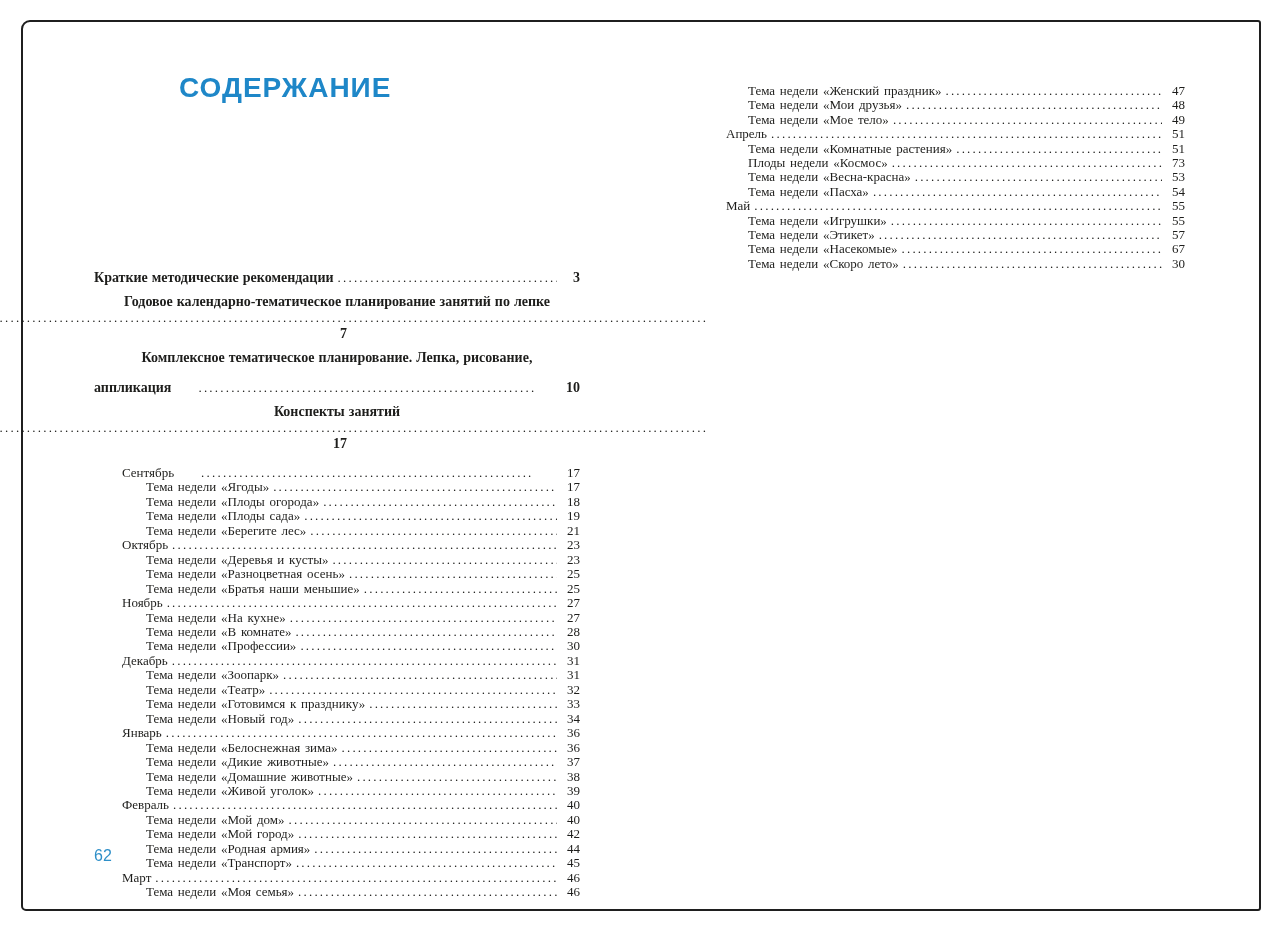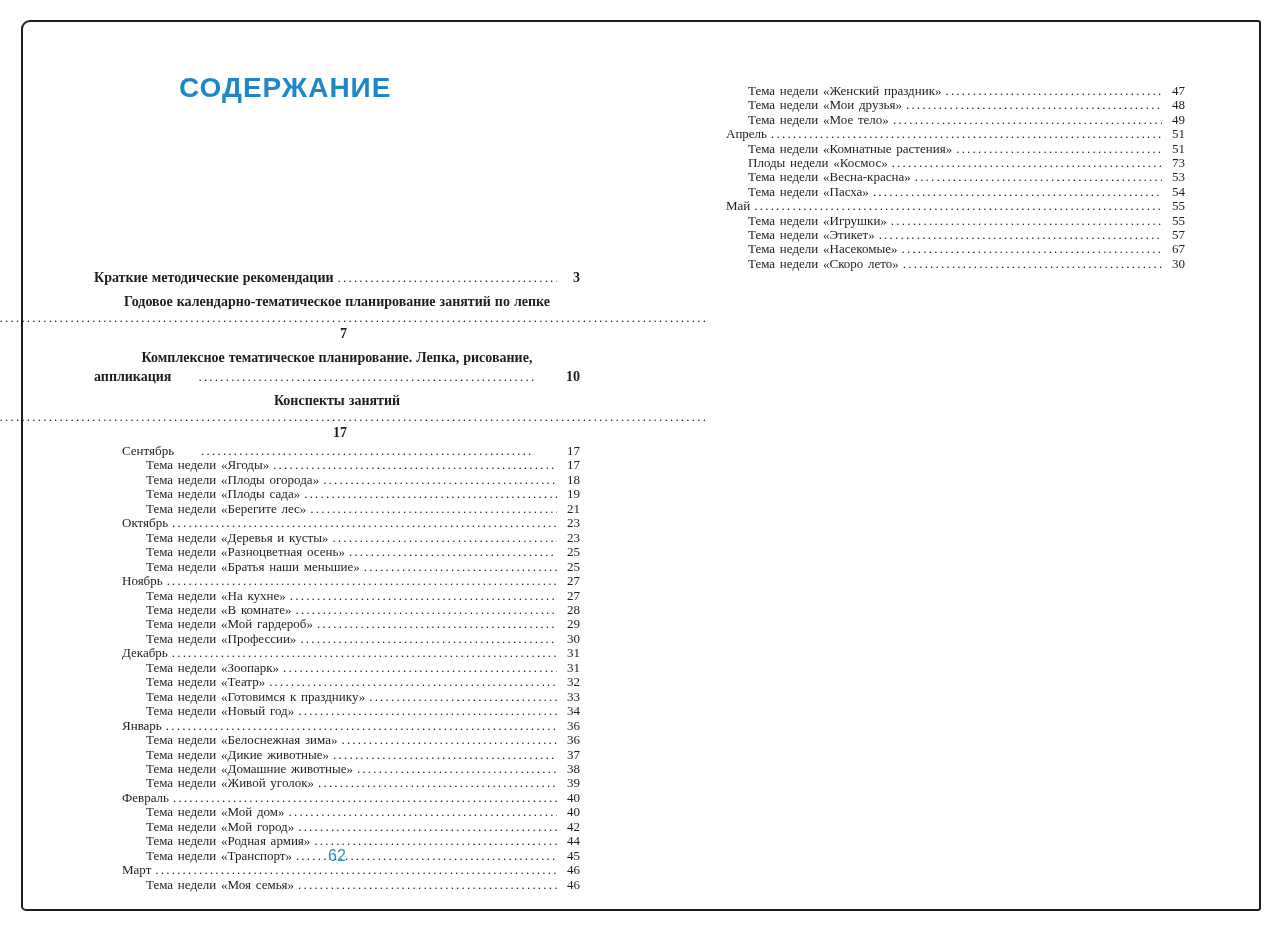--- a/index.html
+++ b/index.html
@@ -20,37 +20,37 @@
   .toc{position:absolute;color:#1d1d1b;}
   .toc-left{left:94px;top:270px;width:486px;}
   .toc-right{left:698px;top:84px;width:487px;}
   .row{
     display:flex;align-items:center;
     font-size:13px;line-height:14.45px;word-spacing:1.5px;
   }
   .toc-right .row{line-height:14.4px;}
   .row.bold{font-weight:bold;font-size:14px;line-height:16px;word-spacing:0.5px;}
   .row.gap-lg{margin-top:8px;flex-direction:column;}
-  .row.gap-sm{margin-top:3px;gap:23px;}
+  .row.gap-sm{margin-top:14px;gap:23px;}
   .row.lvl1{padding-left:28px;}
   .row.lvl2{padding-left:52px;}
   .toc-right .row.lvl1{padding-left:28px;}
   .toc-right .row.lvl2{padding-left:50px;}
   .lbl{white-space:nowrap;}
   .dots{
     flex:1;overflow:hidden;white-space:nowrap;
     margin:0 3px 0 4px;font-weight:normal;color:#1d1d1b;
   }
   .dots::after{
     content:"........................................................................................................................................";
     letter-spacing:2.2px;font-size:13px;
   }
   .pg{margin-left:3px;min-width:17px;text-align:right;white-space:nowrap;}
   .folio{
-    position:absolute;left:94px;top:847px;width:486px;text-align:center;
+    position:absolute;left:94px;top:847px;width:486px;
     font-family:"Liberation Sans",sans-serif;font-size:16px;color:#2e8fc8;
   }
   .watermark{
     position:absolute;left:120px;top:400px;width:1100px;
     font-family:"DejaVu Sans",sans-serif;font-weight:bold;
     font-size:88px;line-height:104px;letter-spacing:-1px;
     color:rgba(255,255,255,0.96);
     text-shadow:4px 5px 3px rgba(165,165,165,0.5),
                 0 0 1px rgba(160,160,160,0.4),
                 1px 1px 0 rgba(200,200,200,0.5);
@@ -143,25 +143,20 @@
         <span class="lbl">Тема недели «На кухне»</span>
         <span class="dots"></span>
         <span class="pg">27</span>
       </div>
       <div class="row lvl2">
         <span class="lbl">Тема недели «В комнате»</span>
         <span class="dots"></span>
         <span class="pg">28</span>
       </div>
       <div class="row lvl2">
-        <span class="lbl">Тема недели «Мой гардероб»</span>
-        <span class="dots"></span>
-        <span class="pg">29</span>
-      </div>
-      <div class="row lvl2">
         <span class="lbl">Тема недели «Профессии»</span>
         <span class="dots"></span>
         <span class="pg">30</span>
       </div>
       <div class="row lvl1">
         <span class="lbl">Декабрь</span>
         <span class="dots"></span>
         <span class="pg">31</span>
       </div>
       <div class="row lvl2">

